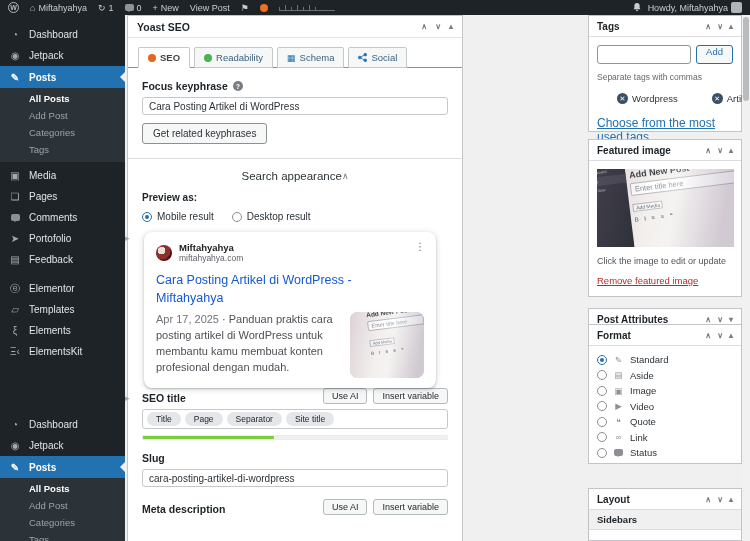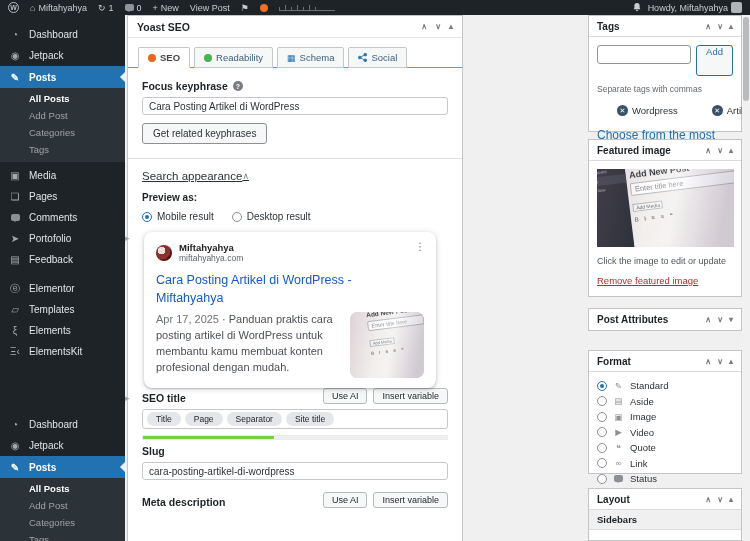--- a/index.html
+++ b/index.html
@@ -56,22 +56,22 @@
 
   .box-body { padding:12px 14px 0; }
   .lbl { font-size:10.5px; font-weight:bold; color:#1d2327; display:flex; align-items:center; gap:5px;}
   .help { width:10px; height:10px; border-radius:50%; background:#787c82; color:#fff; font-size:7px;
     display:inline-flex; align-items:center; justify-content:center; cursor:pointer;}
   .txt-input { width:100%; height:18px; border:1px solid #c6c7cb; border-radius:3px; padding:0 6px;
     font-size:10px; color:#2c3338; margin-top:5px; font-family:"Liberation Sans",sans-serif; background:#fff;}
   .btn { display:inline-block; margin-top:8px; padding:4px 10px; font-size:10px; color:#2c3338;
     background:#f6f7f7; border:1px solid #8c8f94; border-radius:3px; cursor:pointer;}
   .divider { border-top:1px solid #e0e0e0; margin:14px -14px 0; }
-  .collapsible { display:flex; align-items:center; justify-content:flex-start; padding:11px 0 0;
-    font-size:11.5px; color:#2c3338; cursor:pointer;text-decoration:underline;}
+  .collapsible { display:flex; align-items:center; justify-content:center; padding:11px 0 0;
+    font-size:11.5px; color:#2c3338; cursor:pointer;}
   .collapsible .chev { color:#787c82; font-size:9px; }
   .hint { font-size:8.5px; color:#646970; margin-top:8px; }
   .sub-lbl { font-size:10px; font-weight:bold; color:#1d2327; margin-top:10px; }
   .radio-row { display:flex; gap:18px; margin-top:8px; font-size:10px; color:#2c3338; align-items:center;}
   .radio-opt { display:flex; align-items:center; gap:5px; cursor:pointer;}
   .pradio { width:10px; height:10px; border:1px solid #8c8f94; border-radius:50%; background:#fff; position:relative; flex-shrink:0;}
   .pradio.sel { border-color:#2271b1; }
   .pradio.sel::after { content:""; position:absolute; inset:2px; border-radius:50%; background:#2271b1;}
 
   
@@ -121,21 +121,21 @@
   .panel { position:absolute; left:463px; width:154px; background:#fff; border:1px solid #c3c4c7; }
   .p-head { height:21px; display:flex; align-items:center; padding:0 8px; font-size:10px; font-weight:bold;
     color:#1d2327; border-bottom:1px solid #dcdcde; cursor:pointer;}
   .p-head.no-line { border-bottom:none; }
   .p-ctrls { margin-left:auto; display:flex; gap:6px; align-items:center; color:#787c82; font-size:8px;}
   .p-ctrls span{cursor:pointer;}
   .p-body { padding:8px; }
   .tag-row { display:flex; gap:5px; }
   .tag-input { flex:1; min-width:0; height:19px; border:1px solid #949494; border-radius:3px; padding:0 4px;
     font-size:10px; font-family:"Liberation Sans",sans-serif;}
-  .add-btn { height:31px; padding:0 9px; font-size:9.5px; color:#2271b1; background:#f6f7f7;
+  .add-btn { height:19px; padding:0 9px; font-size:9.5px; color:#2271b1; background:#f6f7f7;
     border:1px solid #2271b1; border-radius:3px; cursor:pointer;}
   .chip-row { display:flex; gap:14px; margin-top:11px; }
   .chip { display:flex; align-items:center; gap:4px; font-size:9.5px; color:#2c3338;padding-left:20px;}
   .xcirc { width:11px; height:11px; border-radius:50%; background:#3a5068; color:#fff; font-size:7px;
     display:flex; align-items:center; justify-content:center; cursor:pointer;}
   .link { color:#2271b1; text-decoration:underline; font-size:12px; cursor:pointer; display:inline-block;}
   .danger-link { color:#b32d2e; text-decoration:underline; font-size:9.5px; cursor:pointer; display:inline-block;}
   .caption { font-size:9px; color:#50575e; margin-top:9px;}
   .fmt-row { display:flex; align-items:center; gap:6px; height:15px; margin-bottom:0.5px; font-size:9.5px; color:#2c3338; cursor:pointer;}
   .fmt-ic { width:11px; text-align:center; color:#8c8f94; font-size:8.5px;}
@@ -394,21 +394,21 @@
           <span class="pill">Title</span>
           <span class="pill">Page</span>
           <span class="pill">Separator</span>
           <span class="pill">Site title</span>
         </div>
         <div class="progress">
           <div style="width: 43%;"></div>
         </div>
 
         
-        <div class="lbl" style="margin-top:5px">Slug</div>
+        <div class="lbl" style="margin-top:12px">Slug</div>
         <input class="txt-input" type="text" value="cara-posting-artikel-di-wordpress" style="">
 
         
         <div class="field-row" style="margin-top:12px">
           <span class="lbl">Meta description</span>
           <span class="mini-btns">
             <span class="mini-btn">Use AI</span>
             <span class="mini-btn">Insert variable</span>
           </span>
         </div>
@@ -481,21 +481,21 @@
       <div class="p-head no-line">
         <span>Post Attributes</span>
         <span class="p-ctrls">
           <span>∧</span>
           <span>∨</span>
           <span>▾</span>
         </span>
       </div>
     </div>
 
-    <div class="panel" style="top:335px; height:124px">
+    <div class="panel" style="top:309px; height:140px">
       <div class="p-head">
         <span>Format</span>
         <span class="p-ctrls">
           <span>∧</span>
           <span>∨</span>
           <span>▴</span>
         </span>
       </div>
       <div class="p-body" style="padding:6px 8px">
         <div class="fmt-row">

